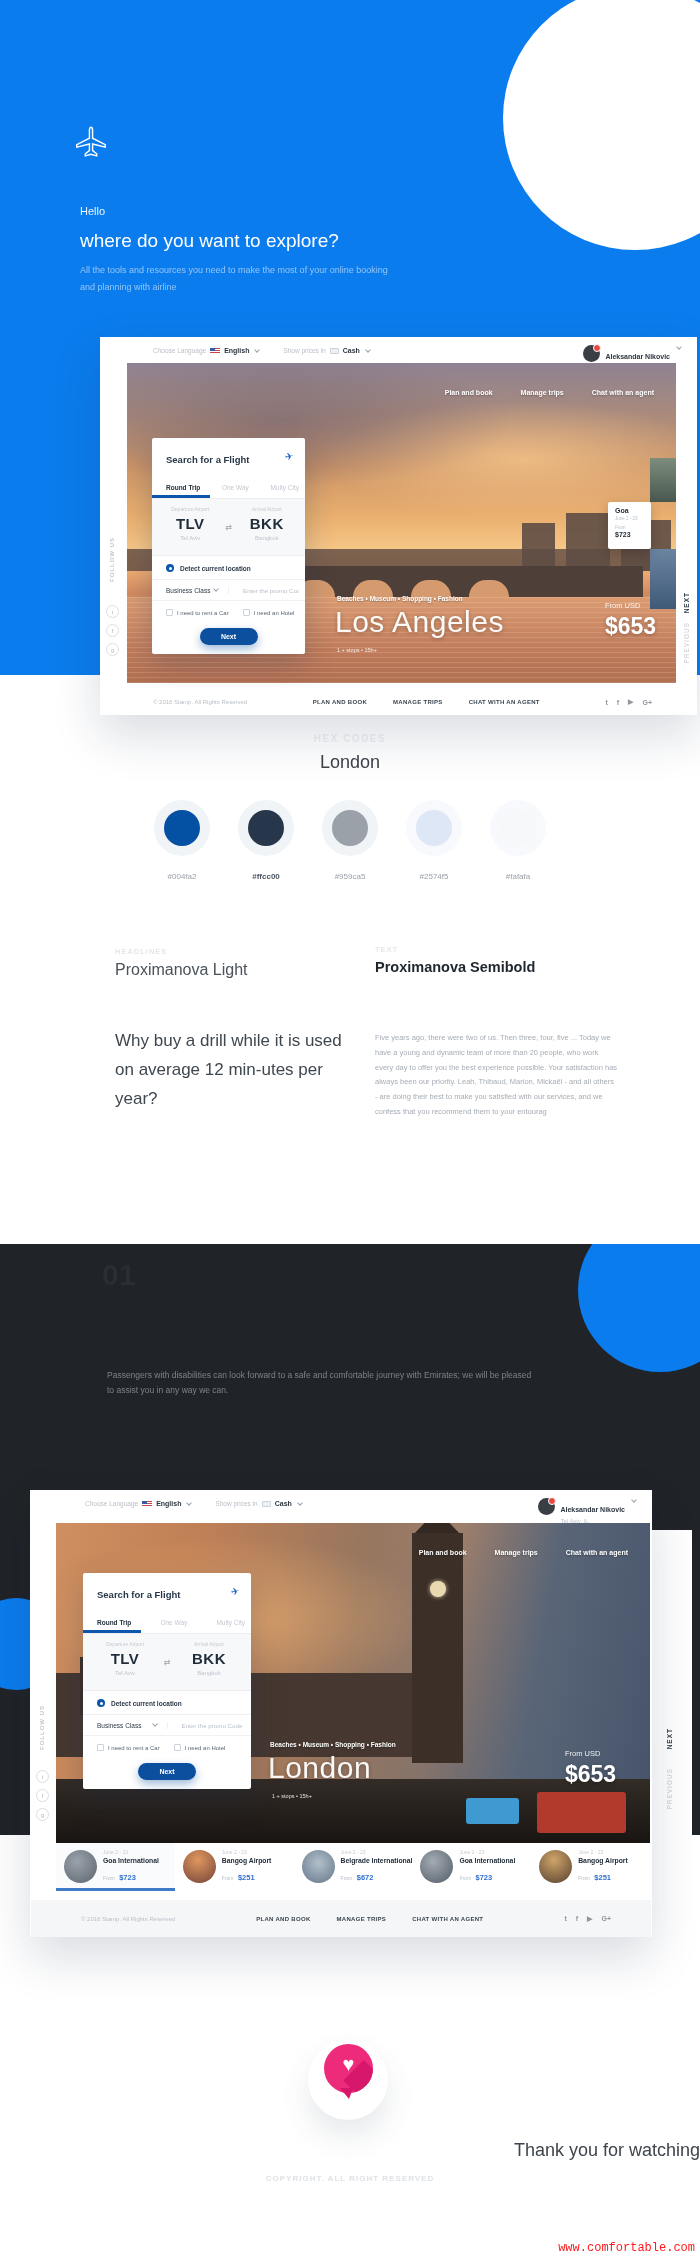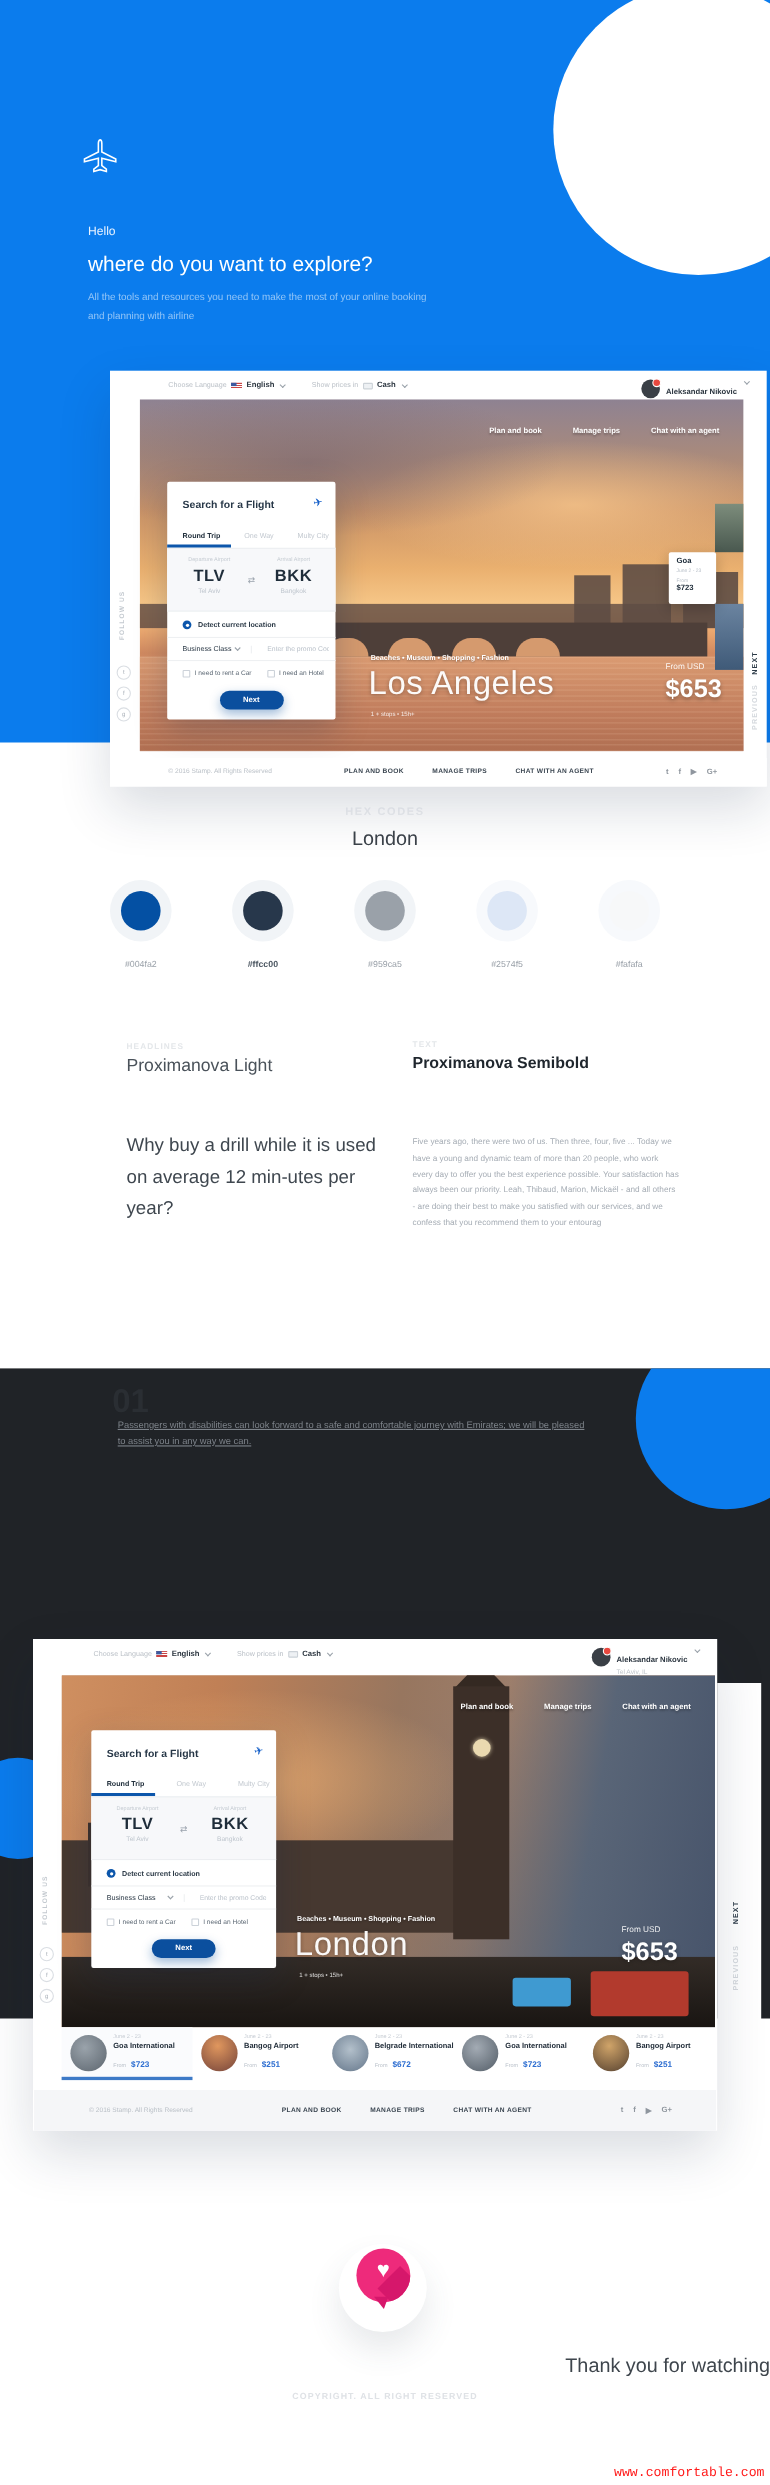--- a/index.html
+++ b/index.html
@@ -159,21 +159,21 @@
   .ac5 { background:radial-gradient(circle at 45% 30%, #d0a469, #54402f); }
   .air-dates { font-size:5px; color:#c6ccd3; }
   .air-name { font-size:6.8px; font-weight:bold; color:#222e3a; margin:2px 0; white-space:nowrap; }
   .air-from { font-size:5px; color:#b9c0c9; }
   .air-price { font-size:7.5px; font-weight:bold; color:#2f6fd1; }
 
   
   .kicker { position:absolute; left:0; width:700px; text-align:center; font-weight:bold; letter-spacing:1.5px; }
   .hex-kicker { top:733px; font-size:10px; color:#edeff2; }
   .colors-title { position:absolute; left:0; top:752px; width:700px; text-align:center; font-size:18px; color:#3c434a; font-weight:400; }
-  .swatches { position:absolute; left:0; top:800px; width:700px; display:flex; justify-content:center; gap:55px; }
+  .swatches { position:absolute; left:0; top:800px; width:700px; display:flex; justify-content:center; gap:28px; }
   .swatch { width:56px; display:flex; flex-direction:column; align-items:center; }
   .halo { width:56px; height:56px; border-radius:50%; background:#f1f4f7; display:flex; align-items:center; justify-content:center; }
   .dot { width:36px; height:36px; border-radius:50%; }
   .sw1 .dot { background:#0450a3; } .sw2 .dot { background:#27374b; }
   .sw3 .dot { background:#9aa1a9; } .sw4 .dot { background:#dde7f6; } .sw4 .halo { background:#f7f9fc; }
   .sw5 .dot { background:#f7f8f9; } .sw5 .halo { background:#f7f9fc; }
   .hex-label { margin-top:16px; font-size:8px; color:#9aa1a9; }
   .hex-label.strong { color:#4a5560; font-weight:bold; }
 
   
@@ -184,21 +184,21 @@
   .headline-sample { position:absolute; left:115px; top:1026px; width:232px; font-size:17px; font-weight:300; color:#3f474f; line-height:29px; }
   .body-sample { position:absolute; left:375px; top:1031px; width:243px; font-size:7.5px; color:#a6adb5; line-height:14.8px; }
 
   
   .dark-bg { position:absolute; left:0; top:1244px; width:700px; height:591px; background:#202327; overflow:hidden; z-index:0; }
   .dark-circle { position:absolute; left:578px; top:-36px; width:164px; height:164px; border-radius:50%; background:#0b7ced; }
   .dark-circle2 { position:absolute; left:-30px; top:354px; width:92px; height:92px; border-radius:50%; background:#0b7ced; }
   .offers-num { position:absolute; left:102px; top:1258px; font-size:30px; font-weight:bold; color:#2a2e33; z-index:1; }
   .offers-title { position:absolute; left:107px; top:1290px; width:215px; font-size:18.5px; font-weight:300; color:#f2f4f6; line-height:28px; z-index:1; }
   .offers-p { position:absolute; left:107px; font-size:8.5px; color:#7d838a; line-height:15px; z-index:1; }
-  .op1 { top:1288px; width:430px;text-decoration:underline; }
+  .op1 { top:1368px; width:430px; }
   .op2 { top:1392px; width:440px; }
 
   
   .heart-badge { position:absolute; left:308px; top:2040px; width:80px; height:80px; border-radius:50%; background:#fff; box-shadow:0 16px 30px rgba(60,70,90,.12); z-index:1; }
   .bubble { position:absolute; left:324px; top:2044px; width:49px; height:49px; border-radius:50%; background:#ee2a7b; z-index:2; overflow:hidden; }
   .bubble-dark { position:absolute; left:50%; top:45%; width:60%; height:60%; background:#d6176b; transform:rotate(45deg); }
   .bubble-tail { position:absolute; left:340px; top:2088px; width:0; height:0; border-left:9px solid transparent; border-right:4px solid transparent; border-top:11px solid #d6176b; z-index:2; }
   .bubble-heart { position:absolute; left:324px; top:2053px; width:49px; text-align:center; font-size:20px; color:#fff; z-index:3; }
   .thanks-title { position:absolute; left:0; top:2140px; width:700px; text-align:right; font-size:18px; color:#3e454c; font-weight:400; z-index:1; }
   .thanks-copy { position:absolute; left:0; top:2174px; width:700px; text-align:center; font-size:8px; font-weight:bold; letter-spacing:1px; color:#dfe2e6; z-index:1; }

